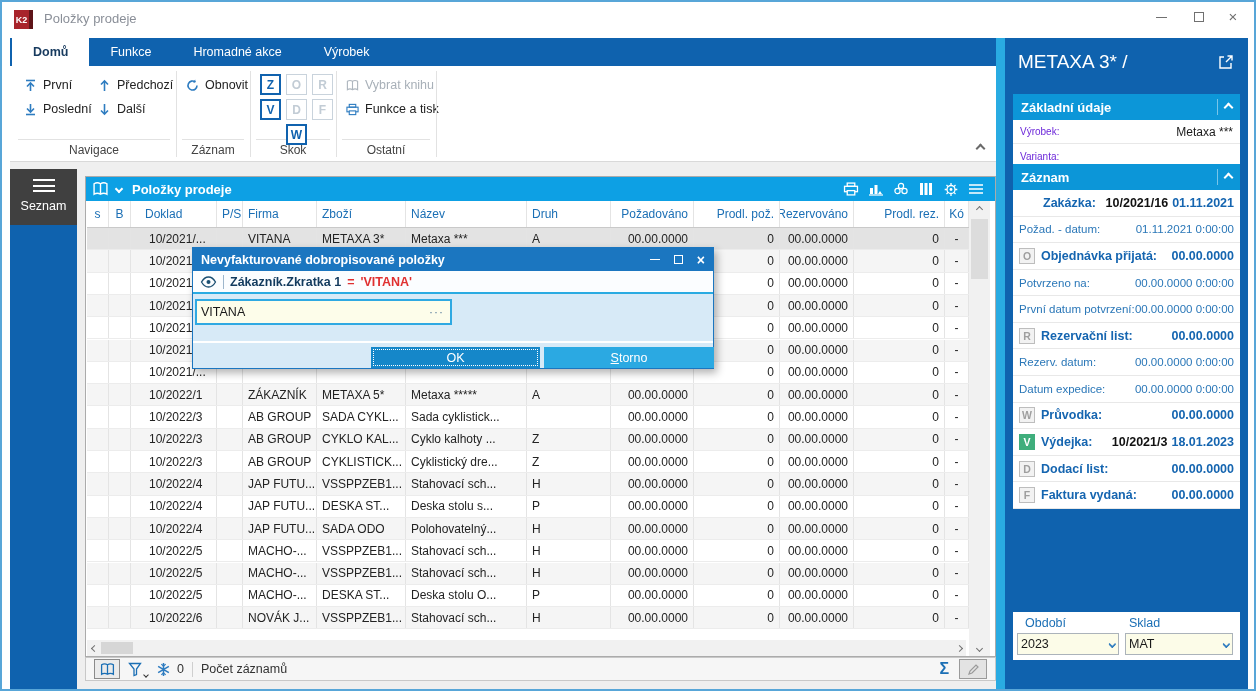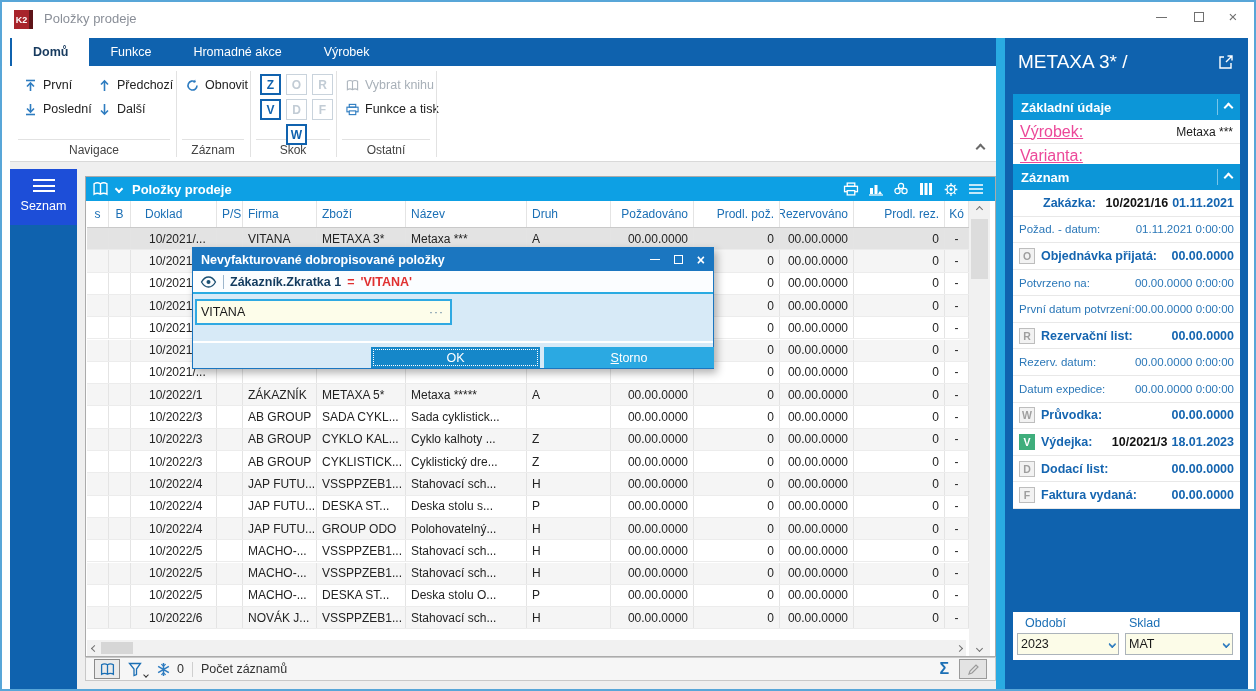--- a/index.html
+++ b/index.html
@@ -37,21 +37,21 @@
   .skokbox.on  { border:2px solid #1062AE; color:#1062AE; }
   .skokbox.off { border:1px solid #C9D3DC; color:#C2CCD5; }
   .chev { display:inline-block; border:solid #8a8a8a; border-width:0 2px 2px 0; padding:2.5px; }
   .chev.up   { transform:rotate(-135deg); }
   .chev.down { transform:rotate(45deg); }
   .chev.left { transform:rotate(135deg); }
   .chev.right{ transform:rotate(-45deg); }
 
   
   .main-bg { left:8px; top:160px; width:986px; height:529px; background:#EFEFEF; }
-  .sidebar-tab { left:8px; top:167px; width:67px; height:56px; background:#1d4ed8; color:#fff;
+  .sidebar-tab { left:8px; top:167px; width:67px; height:56px; background:#404040; color:#fff;
                  display:flex; flex-direction:column; align-items:center; gap:7px; padding-top:10px; }
   .hamb { width:22px; height:13px; border-top:2px solid #fff; border-bottom:2px solid #fff; position:relative; }
   .hamb:before { content:""; position:absolute; left:0; right:0; top:4px; border-top:2px solid #fff; }
   .sidebar-tab .lbl { font-size:12.5px; }
   .sidebar-body { left:8px; top:223px; width:67px; height:466px; background:#0F62AE; }
 
   
   .panel { left:83px; top:174px; width:911px; height:481px; background:#fff; border:1px solid #ABABAB; }
   .phead { position:absolute; left:0; top:0; right:0; height:24px; background:#0DA0E4; color:#fff;
            display:flex; align-items:center; padding:0 10px 0 6px; gap:7px; }
@@ -91,21 +91,21 @@
   .sp-title { position:absolute; left:13px; top:13px; color:#fff; font-size:19px; }
   .sp-ext { position:absolute; right:14px; top:16px; }
   .section { position:absolute; left:8px; width:227px; }
   .sec-head { height:26px; background:#0C96D8; color:#fff; font-size:13px; font-weight:bold;
               display:flex; align-items:center; padding:0 8px; }
   .sec-head .sh-sp { flex:1; }
   .sec-head .bar { width:1px; height:16px; background:rgba(255,255,255,.45); margin-right:7px; }
   .sec-head .chev { border-color:#fff; padding:2.5px; border-width:0 2px 2px 0; }
   .sec-body { background:#fff; }
   .zrow { height:24px; display:flex; align-items:center; padding:0 7px; border-bottom:1px solid #E8E8E8; }
-  .zrow .zl { font-size:16px; color:#ec4899;text-decoration:underline; }
+  .zrow .zl { font-size:10px; color:#6d28d9; }
   .zrow .zv { margin-left:auto; font-size:12px; color:#1A1A1A; }
   .trow { display:flex; align-items:center; padding:0 6px; border-bottom:1px solid #E8E8E8; height:26.58px; }
   .tbox { width:16px; height:16px; margin-right:6px; flex:0 0 auto; border:1px solid #BDBDBD; background:#F2F2F2;
           color:#9E9E9E; font-size:10.5px; font-weight:bold; display:flex; align-items:center; justify-content:center; }
   .tbox.green { background:#3FAE7C; border-color:#3FAE7C; color:#fff; }
   .tlab { font-size:11.5px; color:#2A77B8; white-space:nowrap; }
   .tlab.b { font-size:12.5px; font-weight:bold; color:#1565B0; }
   .tval { margin-left:auto; font-size:11.5px; color:#2A77B8; white-space:nowrap; }
   .tval.b { font-size:12.5px; font-weight:bold; color:#1565B0; }
   .tdoc { font-weight:bold; color:#111; margin-right:4px; }
@@ -513,21 +513,21 @@
         <div class="gcell" style="width: 74px; justify-content: flex-end;">00.00.0000</div>
         <div class="gcell" style="width: 91px; justify-content: flex-end;">0</div>
         <div class="gcell" style="width: 24px; justify-content: center;">-</div>
       </div>
       <div class="grow alt" style="top: 340.9px;">
         <div class="gcell" style="width: 22px; justify-content: center;"></div>
         <div class="gcell" style="width: 22px; justify-content: center;"></div>
         <div class="gcell" style="width: 86px; justify-content: flex-start; padding-left: 18px;">10/2022/4</div>
         <div class="gcell" style="width: 26px; justify-content: flex-start;"></div>
         <div class="gcell" style="width: 74px; justify-content: flex-start;">JAP FUTU...</div>
-        <div class="gcell" style="width: 89px; justify-content: flex-start;">GROUP ODO</div>
+        <div class="gcell" style="width: 89px; justify-content: flex-start;">SADA ODO</div>
         <div class="gcell" style="width: 121px; justify-content: flex-start;">Polohovatelný...</div>
         <div class="gcell" style="width: 84px; justify-content: flex-start;">H</div>
         <div class="gcell" style="width: 83px; justify-content: flex-end;">00.00.0000</div>
         <div class="gcell" style="width: 86px; justify-content: flex-end;">0</div>
         <div class="gcell" style="width: 74px; justify-content: flex-end;">00.00.0000</div>
         <div class="gcell" style="width: 91px; justify-content: flex-end;">0</div>
         <div class="gcell" style="width: 24px; justify-content: center;">-</div>
       </div>
       <div class="grow" style="top: 363.2px;">
         <div class="gcell" style="width: 22px; justify-content: center;"></div>

